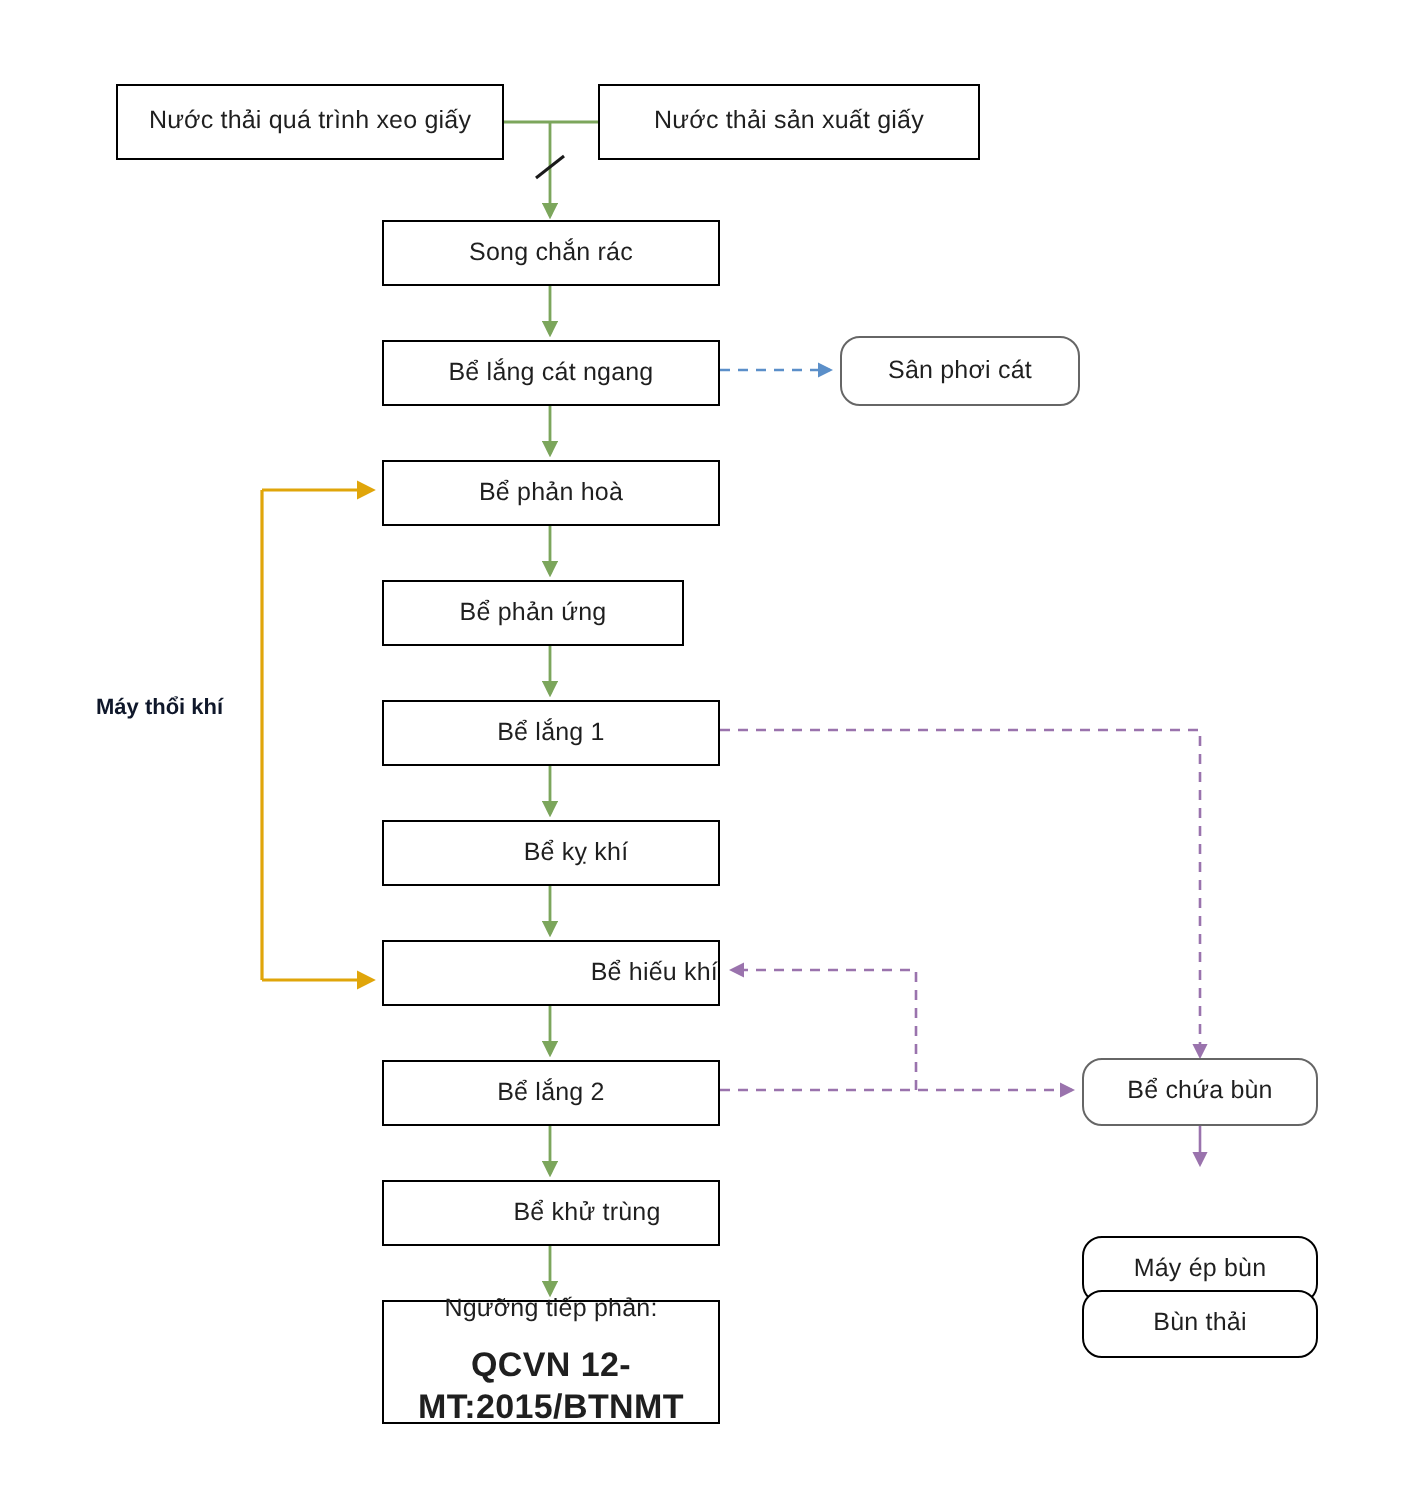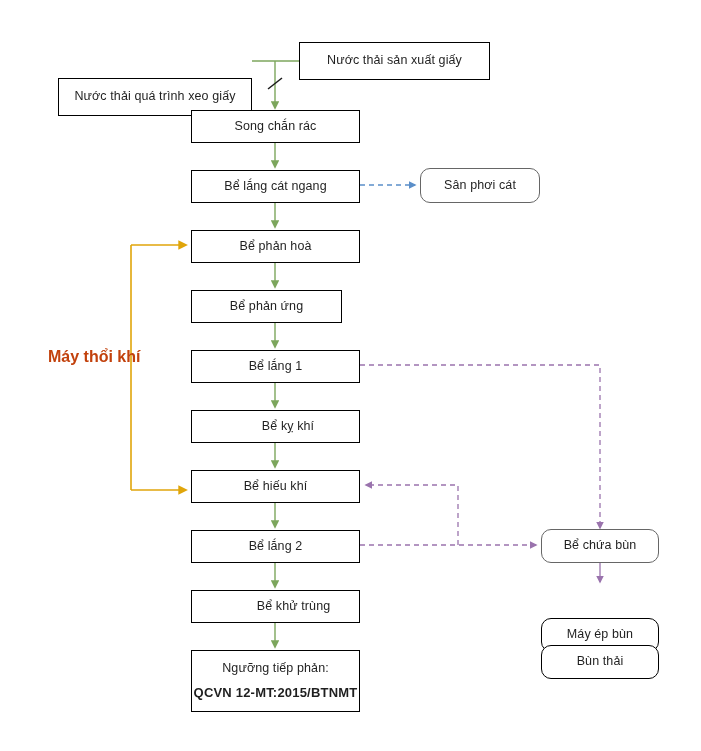--- a/index.html
+++ b/index.html
@@ -46,28 +46,28 @@
   }
   .node.rounded {
     border-radius: 10px;
   }
   .node.gray-border {
     border: 1.8px solid #666666;
   }
   .node .line2 {
     font-weight: bold;
     margin-top: 9px;
-    font-size: 13px;
+    font-size: 17px;
     letter-spacing: 0.2px;
   }
   .freetext {
     position: absolute;
-    font-size: 16px;
+    font-size: 11px;
     font-weight: bold;
-    color: #c2410c;
+    color: #0f172a;
     white-space: nowrap;
   }
 </style>
 </head>
 <body>
 
 <div id="canvas">
 
   <svg class="connectors" viewBox="0 0 701 751" width="701" height="751">
     <defs>
@@ -127,21 +127,21 @@
       <path d="M 600 623 L 600 642" stroke="#9a73ad" stroke-width="1.3" fill="none" marker-end="url(#arrow-purple)"></path>
     </g>
 
     <g>
       <path d="M 131 245 L 131 490" stroke="#e0a50a" stroke-width="1.6" fill="none"></path>
       <path d="M 131 245 L 186 245" stroke="#e0a50a" stroke-width="1.6" fill="none" marker-end="url(#arrow-orange)"></path>
       <path d="M 131 490 L 186 490" stroke="#e0a50a" stroke-width="1.6" fill="none" marker-end="url(#arrow-orange)"></path>
     </g>
   </svg>
 
-  <div class="node" style="left:58px; top:42px; width:194px; height:38px;margin-top:36px;">
+  <div class="node" style="left:58px; top:42px; width:194px; height:38px;">
     <span>Nước thải quá trình xeo giấy</span>
   </div>
 
   <div class="node" style="left:299px; top:42px; width:191px; height:38px;">
     <span>Nước thải sản xuất giấy</span>
   </div>
 
   <div class="node" style="left:191px; top:110px; width:169px; height:33px;">
     <span>Song chắn rác</span>
   </div>
@@ -163,21 +163,21 @@
   </div>
 
   <div class="node" style="left:191px; top:350px; width:169px; height:33px;">
     <span>Bể lắng 1</span>
   </div>
 
   <div class="node" style="left:191px; top:410px; width:169px; height:33px;padding-left:25px;">
     <span>Bể kỵ khí</span>
   </div>
 
-  <div class="node" style="left:191px; top:470px; width:169px; height:33px;">
+  <div class="node" style="left:191px; top:470px; width:169px; height:33px;align-items:flex-end;">
     <span>Bể hiếu khí</span>
   </div>
 
   <div class="node" style="left:191px; top:530px; width:169px; height:33px;">
     <span>Bể  lắng 2</span>
   </div>
 
   <div class="node" style="left:191px; top:590px; width:169px; height:33px;padding-left:36px;">
     <span>Bể khử trùng</span>
   </div>

